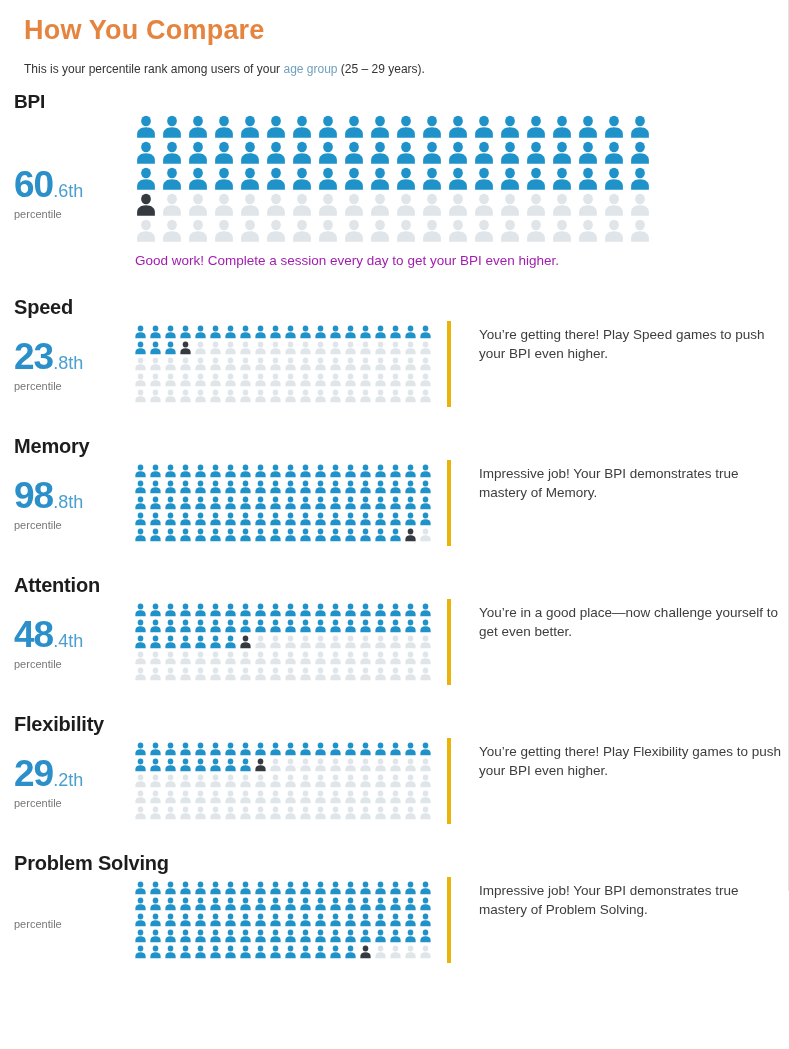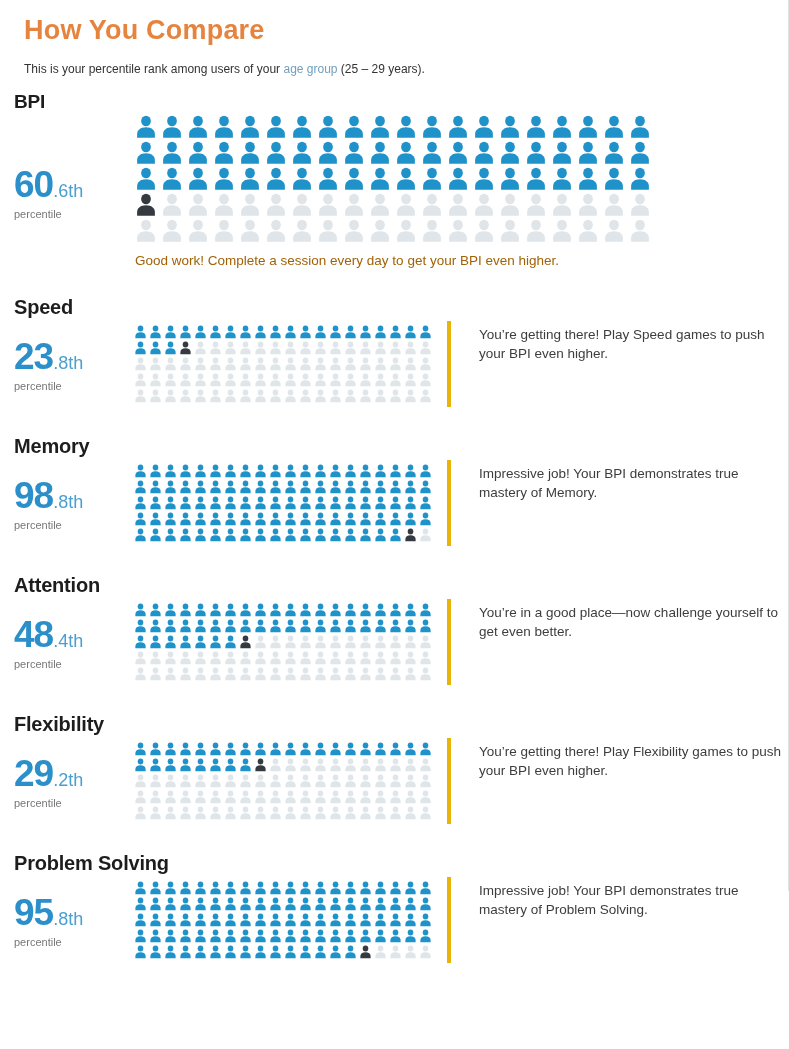--- a/index.html
+++ b/index.html
@@ -112,21 +112,21 @@
     font-size: 13.5px;
     line-height: 1.42;
     color: #3d3d3d;
     padding-top: 4px;
     min-height: 86px;
   }
   .textcol.noline { border-left: none; }
 
   .caption {
     font-size: 13.5px;
-    color: #a16207;
+    color: #a21caf;
     margin-top: 10px;
     margin-left: 2px;
   }
 </style>
 </head>
 <body>
 
 <div id="page">
 
   <div id="header">
@@ -3203,21 +3203,20 @@
               </span>
             </div>
           </div>
           <div class="textcol">You’re getting there! Play Flexibility games to push your BPI even higher.</div>
         </div>
       </div>
       <div class="section" style="margin-top: 28px;">
         <div class="section-title big">Problem Solving</div>
         <div class="row">
           <div class="statcol">
-            <div class="bignum"><span class="whole">95</span><span class="frac">.8th</span></div>
             <div class="pctlabel">percentile</div>
           </div>
           <div class="gridwrap">
             <div class="grid" style="grid-template-columns: repeat(20, 15px); row-gap: 2px;">
               <span class="ic">
                 <svg width="15" height="14" viewBox="0 0 24 22" aria-hidden="true">
                   <ellipse cx="12" cy="5.4" rx="4.5" ry="4.9" fill="#1f93c9"></ellipse>
                   <path d="M12 11.2c-5.1 0-8.2 2.6-8.2 6.3V21h16.4v-3.5c0-3.7-3.1-6.3-8.2-6.3z" fill="#1f93c9"></path>
                 </svg>
               </span>

